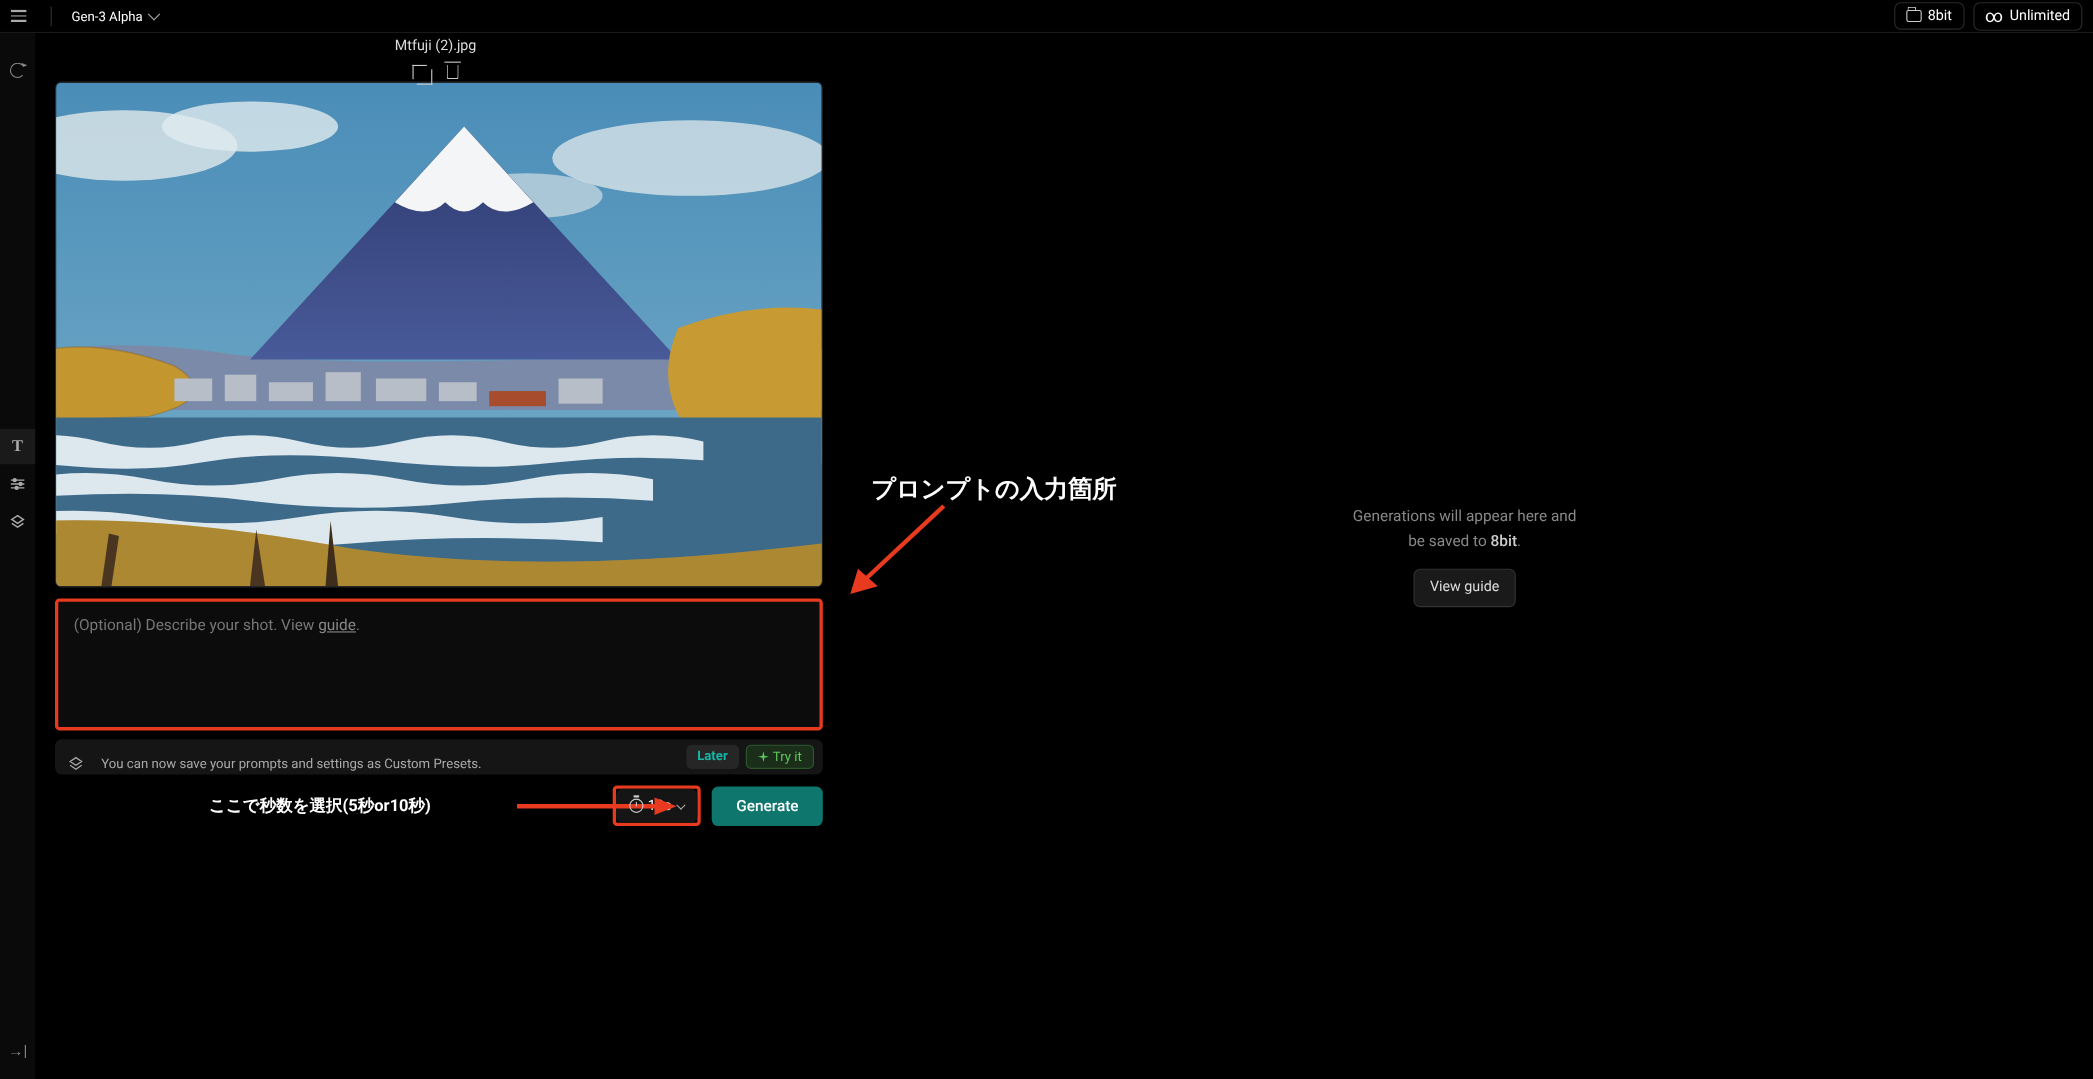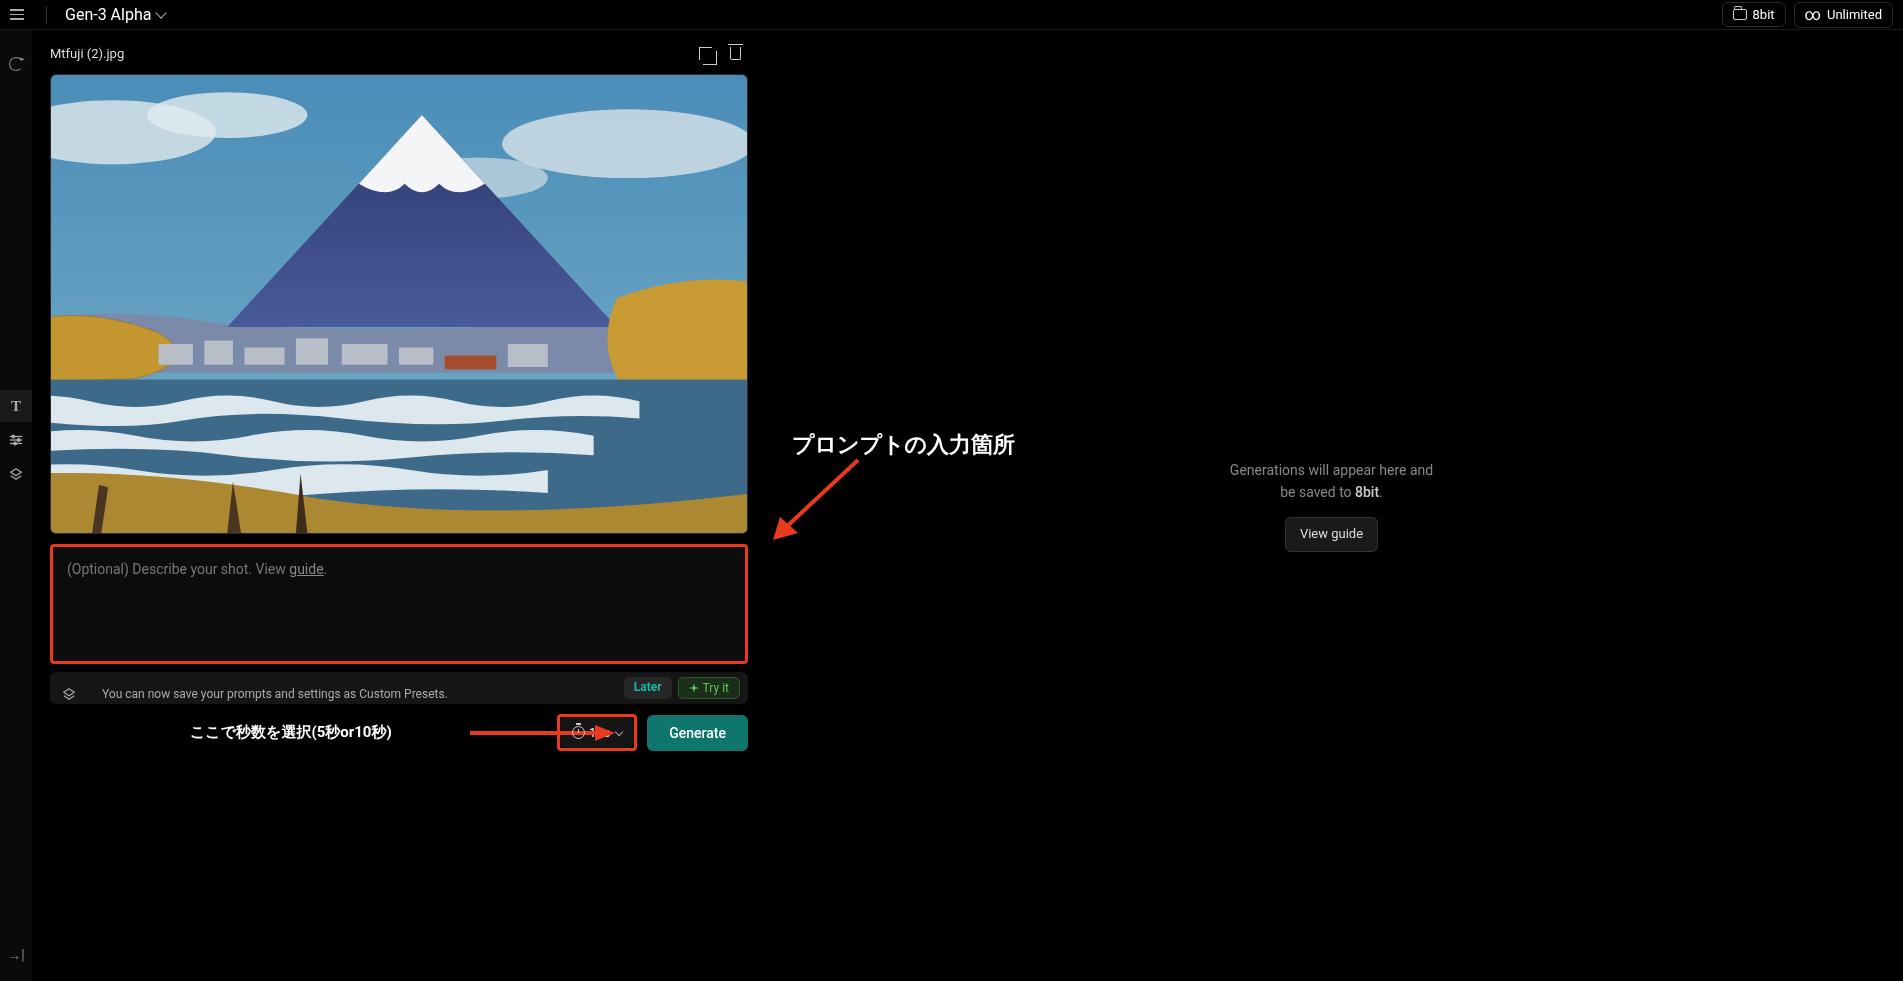--- a/index.html
+++ b/index.html
@@ -19,21 +19,21 @@
   display: flex;
   align-items: center;
   justify-content: space-between;
   padding: 0 10px;
   border-bottom: 1px solid #1a1a1a;
 }
 .topbar-left { display: flex; align-items: center; gap: 18px; }
 .menu-icon { width: 18px; height: 18px; display: flex; flex-direction: column; justify-content: center; gap: 3px; cursor: pointer; }
 .menu-icon span { display: block; width: 14px; height: 1.5px; background: #aaa; }
 .divider-v { width: 1px; height: 18px; background: #333; }
-.model-selector { display: flex; align-items: center; gap: 6px; font-size: 16px; cursor: pointer; }
+.model-selector { display: flex; align-items: center; gap: 6px; font-size: 12px; cursor: pointer; }
 .chev-down { display: inline-block; width: 8px; height: 8px; border-right: 1.5px solid #aaa; border-bottom: 1.5px solid #aaa; transform: rotate(45deg); margin-top: -3px; }
 .topbar-right { display: flex; align-items: center; gap: 8px; }
 .pill {
   display: flex; align-items: center; gap: 6px;
   font-size: 13px; padding: 4px 10px; border-radius: 6px; border: 1px solid #2a2a2a; cursor: pointer;
 }
 .folder-icon { width: 14px; height: 11px; border: 1.5px solid #ccc; border-radius: 2px; position: relative; }
 .folder-icon::before { content:""; position:absolute; top:-4px; left:0; width:6px; height:3px; border:1.5px solid #ccc; border-bottom: none; border-radius: 2px 2px 0 0;}
 .infinity-icon { font-size: 16px; line-height: 1; }
 
@@ -56,21 +56,21 @@
 
 
 .editor-col {
   width: 728px;
   padding: 0 0 0 0;
   display: flex; flex-direction: column;
   background: #000;
 }
 .file-row {
   height: 38px; display: flex; align-items: center; justify-content: space-between;
-  padding: 0 18px 0 18px; font-size: 13px; color: #ddd; margin-top: 4px;
+  padding: 0 18px 0 18px; font-size: 13px; color: #ddd; margin-top: 4px; flex-direction: column;
 }
 .file-actions { display: flex; gap: 16px; color: #bbb; }
 .icon-btn { cursor: pointer; width: 14px; height: 14px; display:flex; align-items:center; justify-content:center;}
 .crop-icon { width:13px; height:13px; border:1.5px solid #ccc; border-right:none; border-bottom:none; position:relative;}
 .crop-icon::after{content:""; position:absolute; right:-5px; bottom:-5px; width:13px; height:13px; border:1.5px solid #ccc; border-left:none; border-top:none;}
 .trash-icon { width:11px; height:13px; border:1.5px solid #ccc; border-top:none; border-radius: 0 0 2px 2px; position:relative;}
 .trash-icon::before{content:""; position:absolute; top:-3px; left:-3px; width:15px; height:1.5px; background:#ccc;}
 
 .image-frame {
   margin: 2px 12px 4px 18px;
@@ -97,21 +97,21 @@
 
 .tip-row {
   margin: 8px 12px 0 18px;
   height: 32px;
   background: #151515;
   border-radius: 6px;
   display: flex; align-items: center; justify-content: space-between;
   padding: 0 8px 0 12px;
   font-size: 12px; color: #aaa;
 }
-.tip-left { display:flex; align-items:flex-start; gap:26px;margin-top:12px;}
+.tip-left { display:flex; align-items:flex-start; gap:16px;margin-top:12px;}
 .tip-actions { display:flex; gap:6px;}
 .btn-ghost { padding: 3px 10px; font-size: 12px; background:#262626; border-radius:5px; cursor:pointer; color:#14b8a6;font-weight:bold;}
 .btn-tryit { padding: 3px 10px; font-size: 12px; background:#1a2e1a; border:1px solid #2d5a2d; border-radius:5px; cursor:pointer; color:#5cc75c; display:flex; gap:4px; align-items:center;}
 
 .bottom-row {
   margin: 10px 12px 0 18px;
   display: flex; align-items: center; justify-content: flex-end; gap: 10px;
   position: relative;
 }
 .annotation-bottom {

